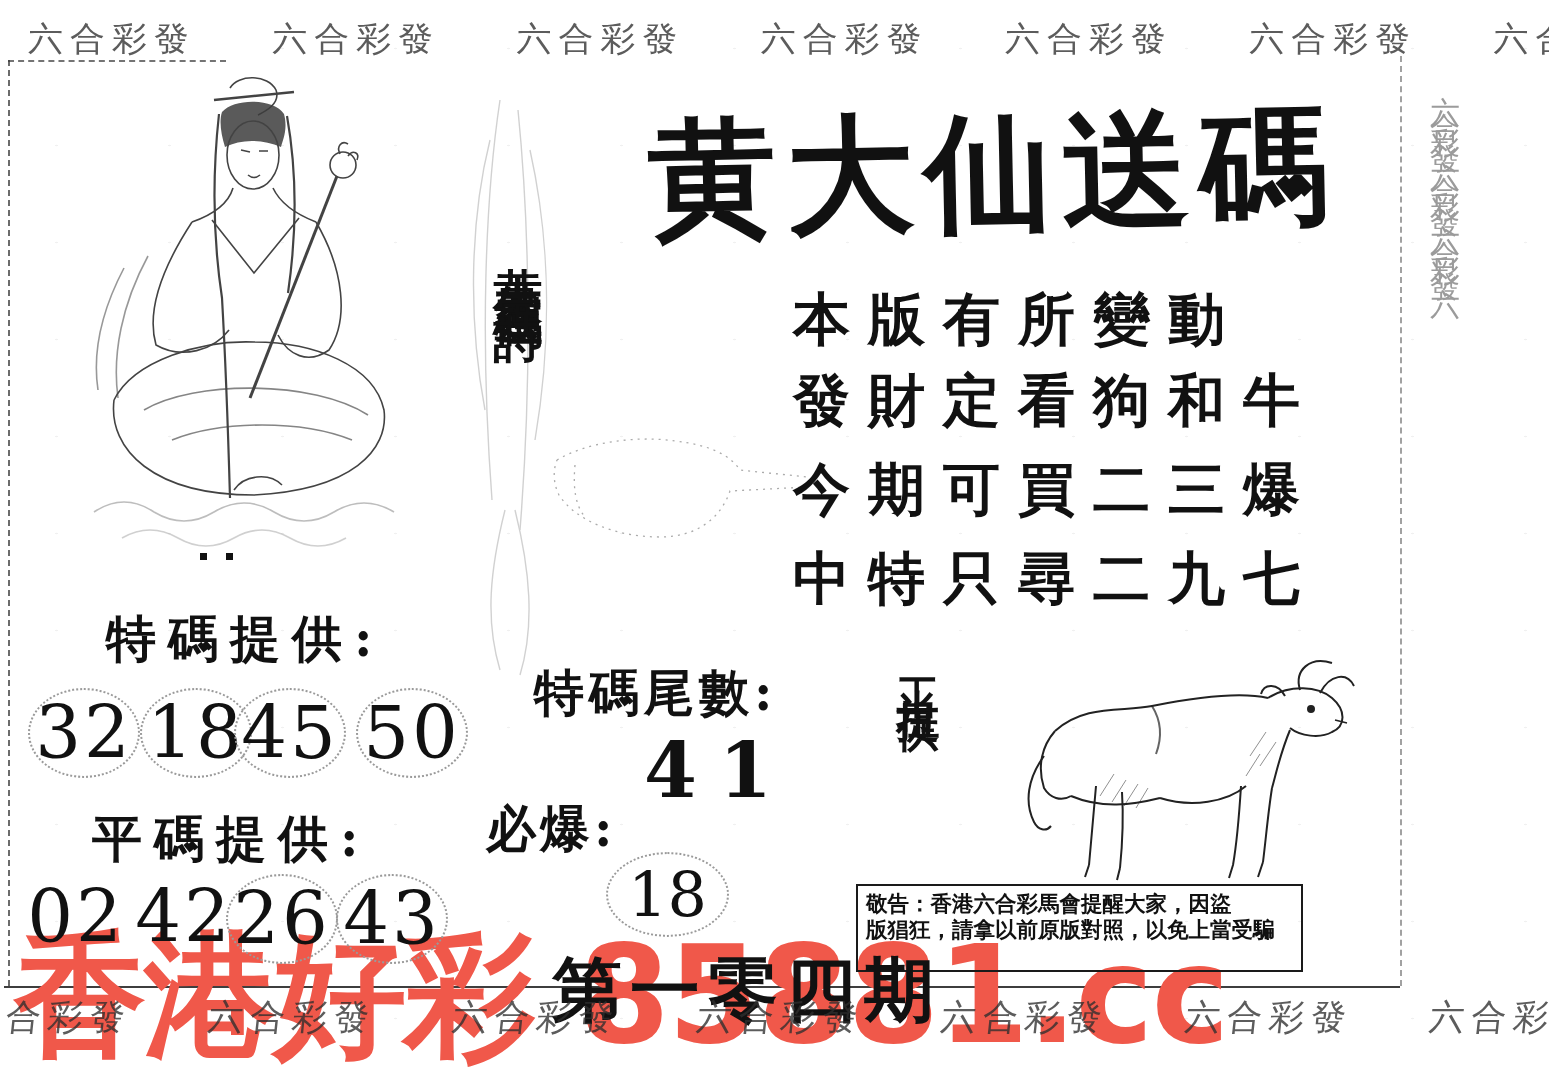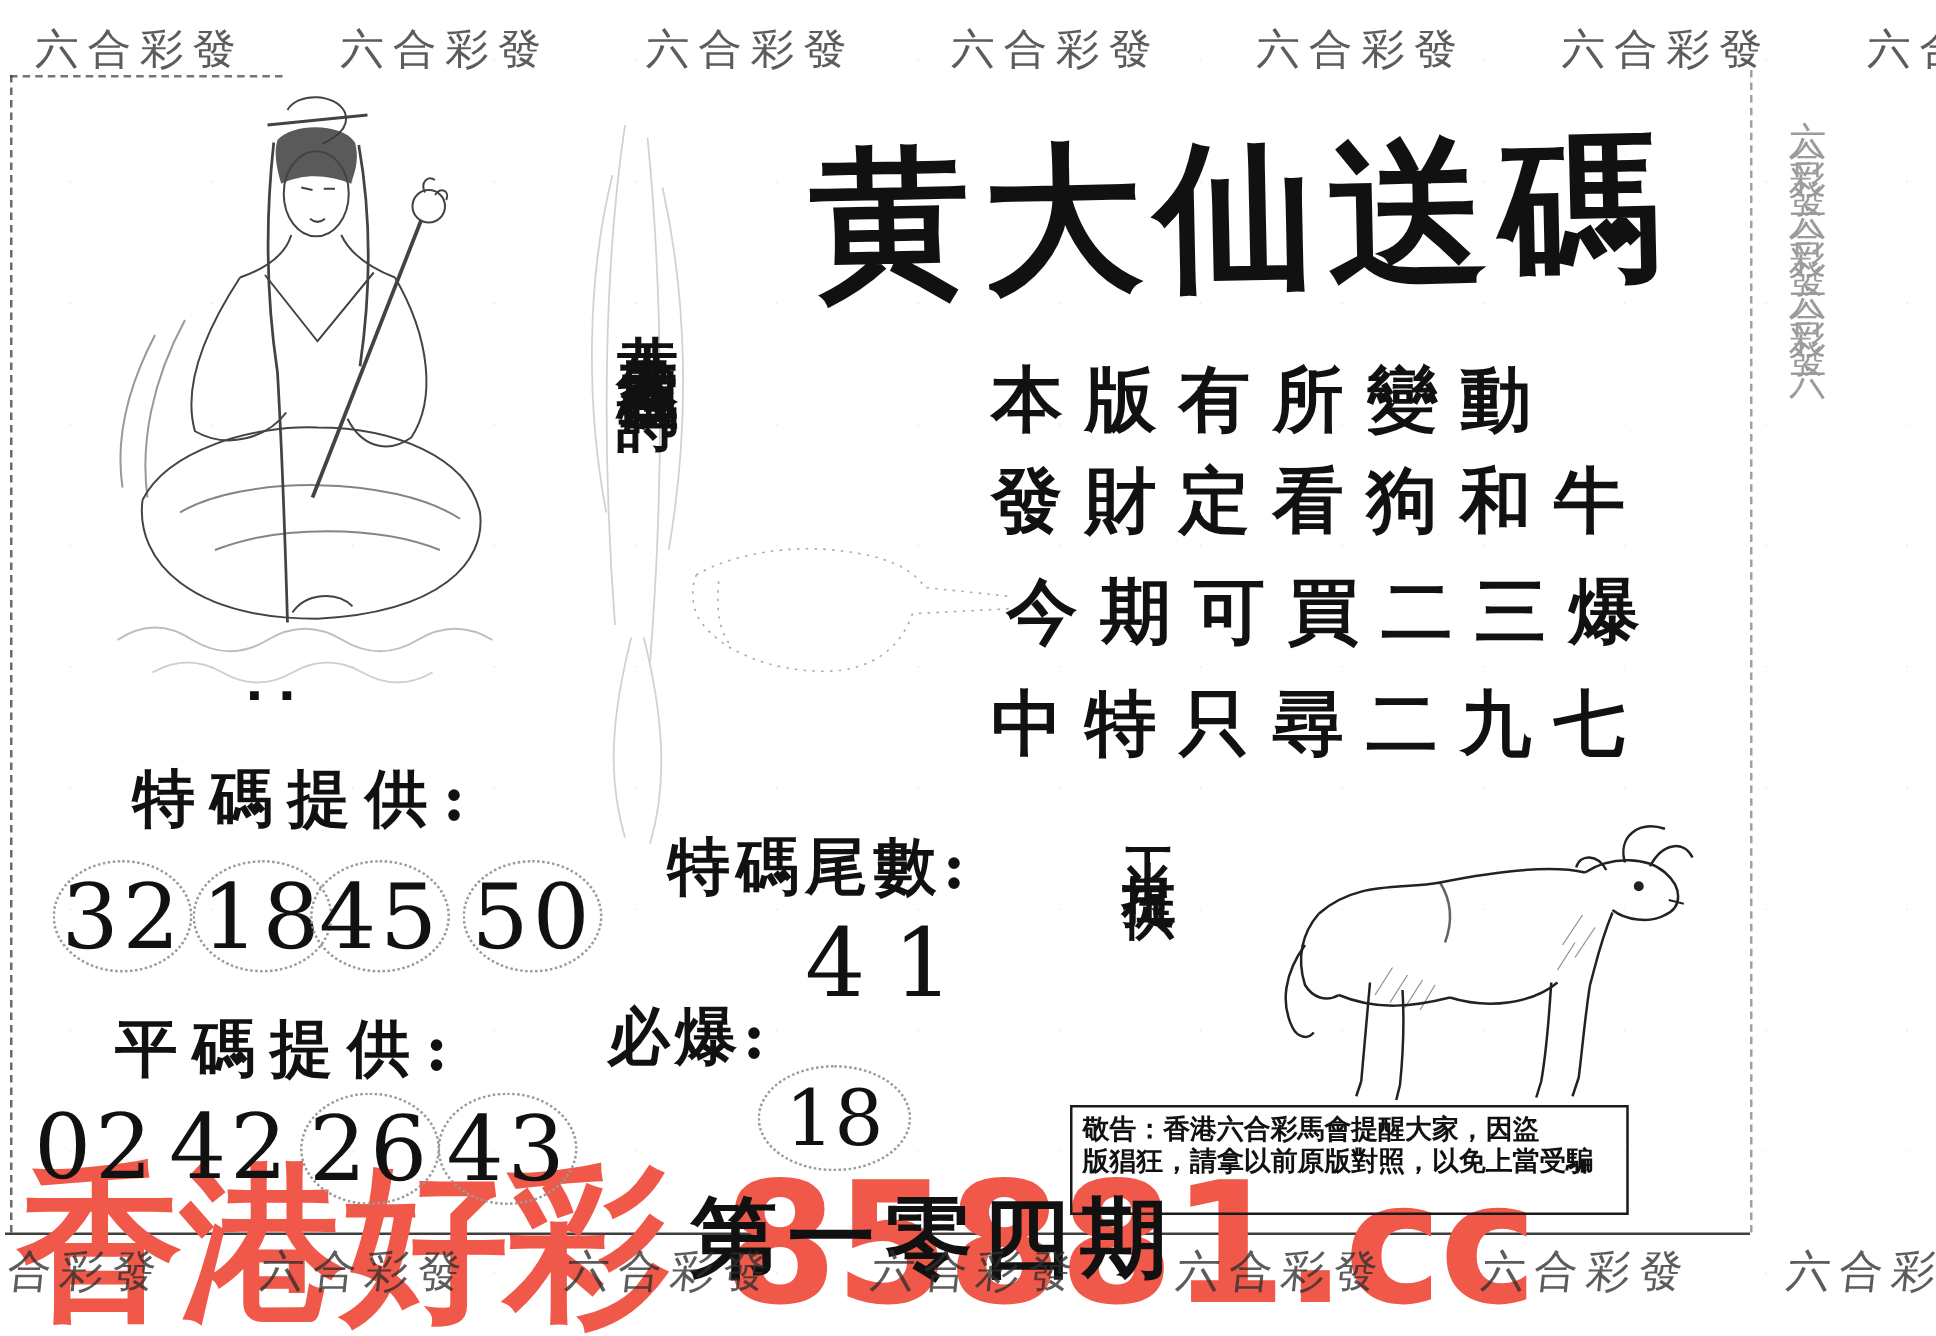--- a/index.html
+++ b/index.html
@@ -21,33 +21,33 @@
   .border-right-col{left:1424px;top:72px;writing-mode:vertical-rl;text-orientation:upright;
     letter-spacing:16px;font-size:30px;color:#4a4a4a;opacity:.55;z-index:3;white-space:pre;}
   
   .main-title{left:648px;top:88px;font-size:128px;font-weight:700;letter-spacing:10px;
     transform:rotate(-1.2deg);z-index:2;}
   .vert-title{left:486px;top:228px;writing-mode:vertical-rl;text-orientation:upright;
     font-size:49px;font-weight:700;letter-spacing:9px;z-index:2;}
   
   .poem-line{left:793px;width:522px;font-size:57px;font-weight:600;letter-spacing:18px;
     white-space:nowrap;z-index:2;}
-  .poem-1{top:282px;} .poem-2{top:363px;} .poem-3{top:452px;margin-left:12px;} .poem-4{top:541px;}
+  .poem-1{top:282px;} .poem-2{top:363px;} .poem-3{top:452px;} .poem-4{top:541px;}
   
   .heading{font-size:50px;font-weight:700;letter-spacing:12px;z-index:2;white-space:nowrap;}
   .special-heading{left:106px;top:606px;}
   .normal-heading{left:92px;top:806px;}
   .tail-heading{left:534px;top:660px;letter-spacing:5px;}
   .burst-heading{left:486px;top:796px;letter-spacing:4px;}
   
   .num{position:absolute;font-size:72px;letter-spacing:3px;text-align:center;width:108px;
     line-height:1.2;z-index:2;}
-  .ringed{border:2px dotted #9a9a9a;border-radius:50%;margin-left:14px;}
+  .ringed{border:2px dotted #9a9a9a;border-radius:50%;}
   .r1{top:688px;} .r2{top:874px;}
-  .tail-value{left:644px;top:726px;font-size:76px;letter-spacing:22px;z-index:2;font-weight:400;}
+  .tail-value{left:644px;top:726px;font-size:76px;letter-spacing:22px;z-index:2;font-weight:700;}
   .burst-value{left:606px;top:852px;font-size:62px;z-index:2;padding:4px 20px;
     border:2px dotted #9a9a9a;border-radius:50%;}
   
   .zodiac-label{left:890px;top:644px;writing-mode:vertical-rl;text-orientation:upright;
     font-size:43px;font-weight:600;letter-spacing:11px;z-index:2;}
   
   .warning-box{left:856px;top:884px;width:447px;height:88px;border:2px solid #1a1a1a;
     padding:5px 8px;box-sizing:border-box;z-index:2;background:rgba(255,255,255,.0);}
   .warning-box div{font-size:21.5px;line-height:26px;white-space:nowrap;font-weight:600;}
   

